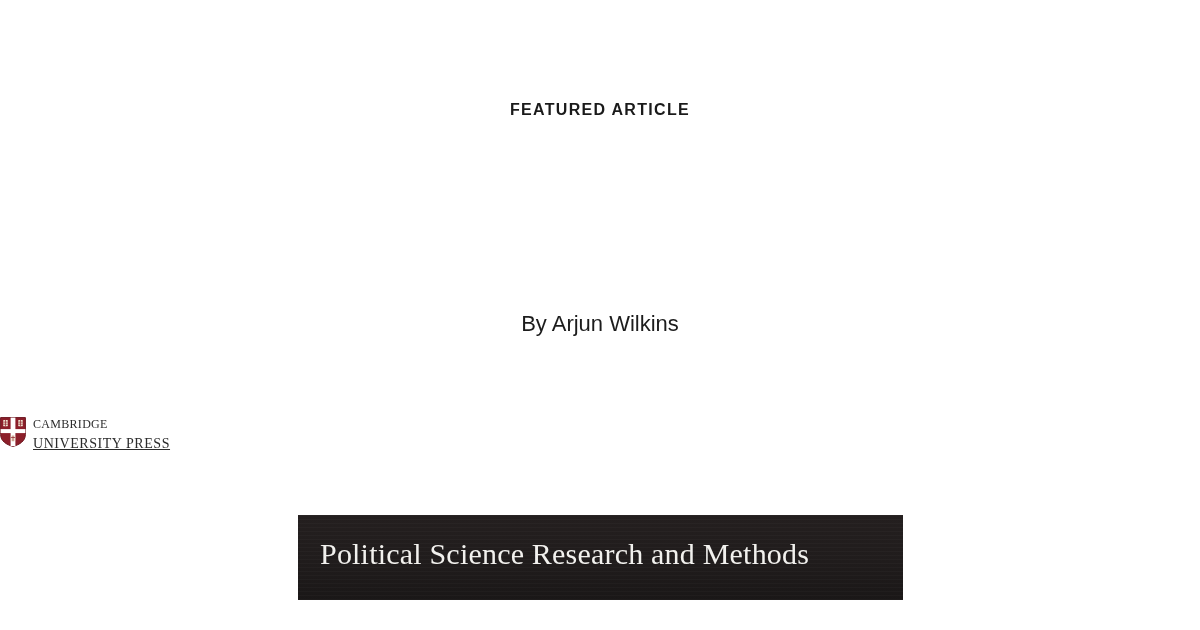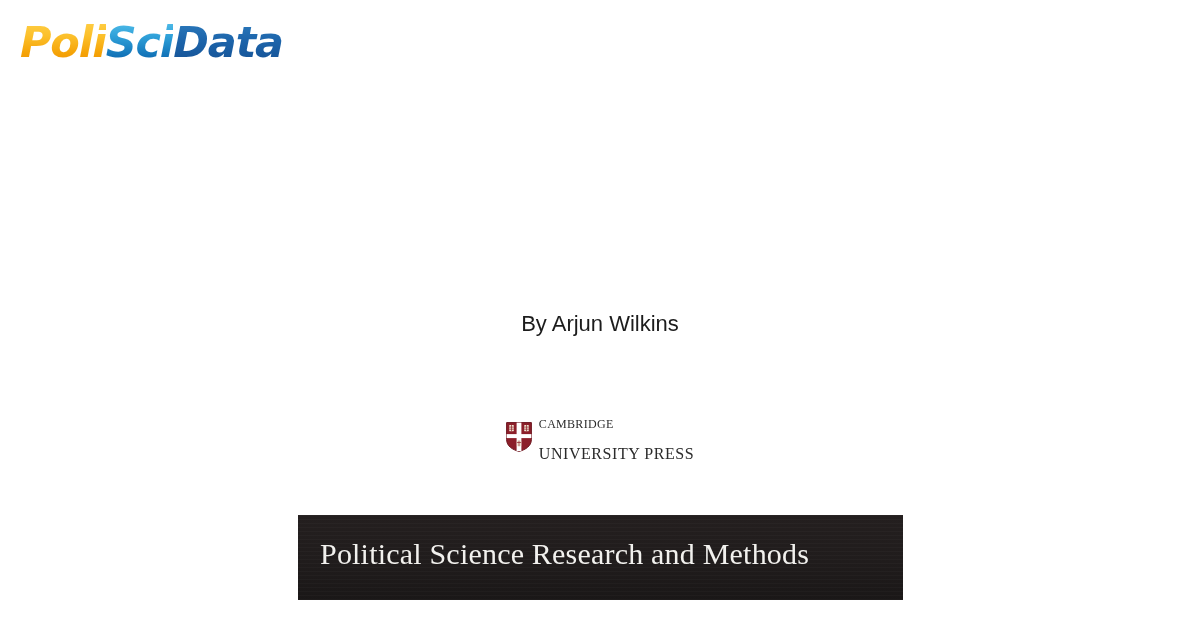--- a/index.html
+++ b/index.html
@@ -98,21 +98,21 @@
     color: #1c1c1c;
   }
 
   
   .publisher {
     position: absolute;
     left: 0;
     top: 414px;
     width: 1200px;
     display: flex;
-    justify-content: center;
+    justify-content: flex-start;
     align-items: center;
   }
   .publisher-inner {
     display: flex;
     align-items: center;
     gap: 7px;
   }
   .crest {
     width: 26px;
     height: 30px;
@@ -126,25 +126,26 @@
     color: #2b2b2b;
   }
   .publisher-name {
     font-size: 17px;
     line-height: 17px;
     letter-spacing: 0.3px;
     font-variant: small-caps;
     text-transform: lowercase;
   }
   .publisher-sub {
-    font-size: 16px;
+    font-size: 14px;
     line-height: 13px;
     letter-spacing: 0.55px;
     text-transform: uppercase;
-    margin-top: 16px;
+    margin-top: 6px;
+    text-decoration: underline;
   }
 
   
   .journal-banner {
     position: absolute;
     left: 298px;
     top: 515px;
     width: 605px;
     height: 85px;
     background:
@@ -187,24 +188,22 @@
     top: 31px;
     font-size: 58px;
     letter-spacing: -5px;
   }
 </style>
 </head>
 <body>
 
 <div class="page">
 
-  <div class="brand-logo">
-    <div class="brand-wordmark"><span class="brand-poli">Poli</span><span class="brand-sci">Sci</span><span class="brand-data">Data</span></div>
-  </div>
-
+
+  <div class="eyebrow">FEATURED ARTICLE</div>
 
 
   <div class="byline">By Arjun Wilkins</div>
 
   <div class="publisher">
     <div class="publisher-inner">
       <svg class="crest" viewBox="0 0 26 30">
         <path d="M0.6 0.6 H25.4 V17.5 C25.4 24 19.5 27.8 13 29.4 C6.5 27.8 0.6 24 0.6 17.5 Z" fill="#8c1f2a" stroke="#6d161f" stroke-width="1"></path>
         <path d="M10.6 0.6 H15.4 V29.1 H10.6 Z" fill="#ffffff"></path>
         <path d="M0.6 12.1 H25.4 V16.1 H0.6 Z" fill="#ffffff"></path>

